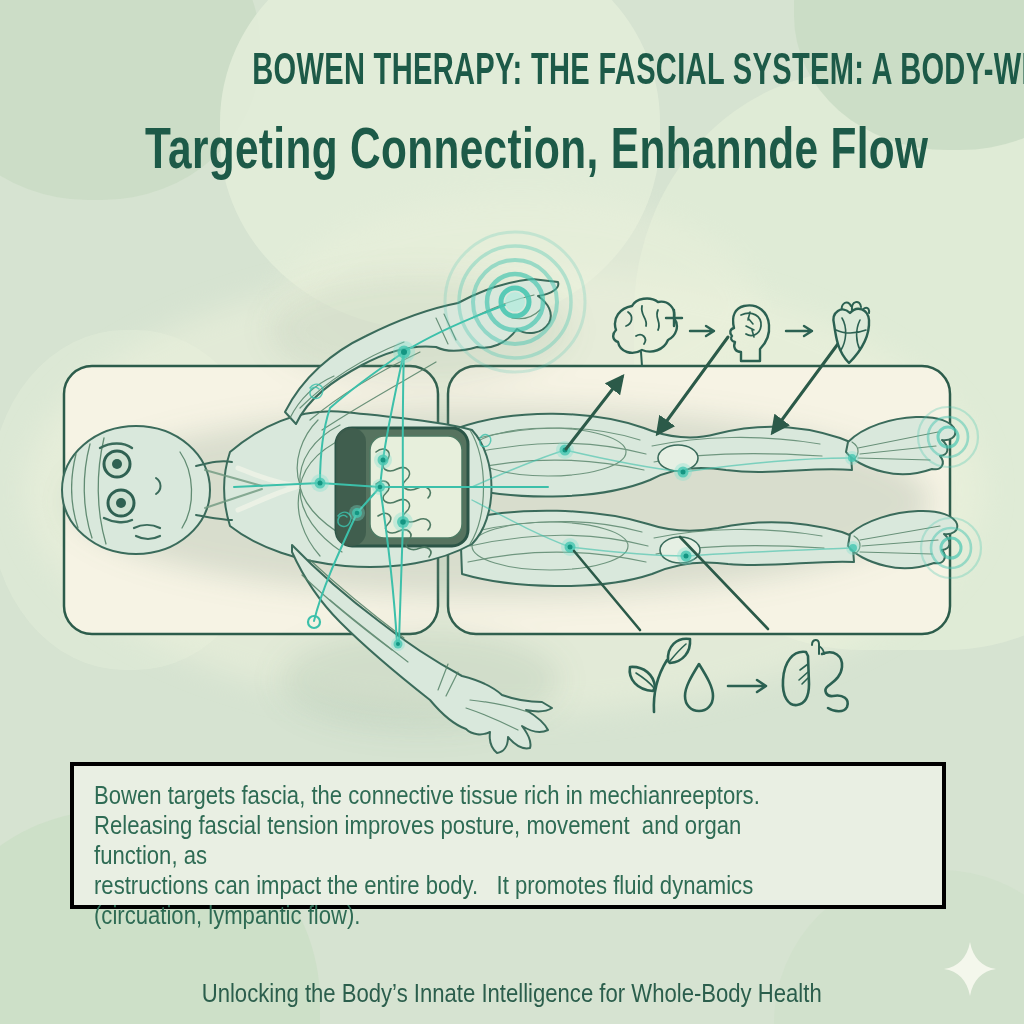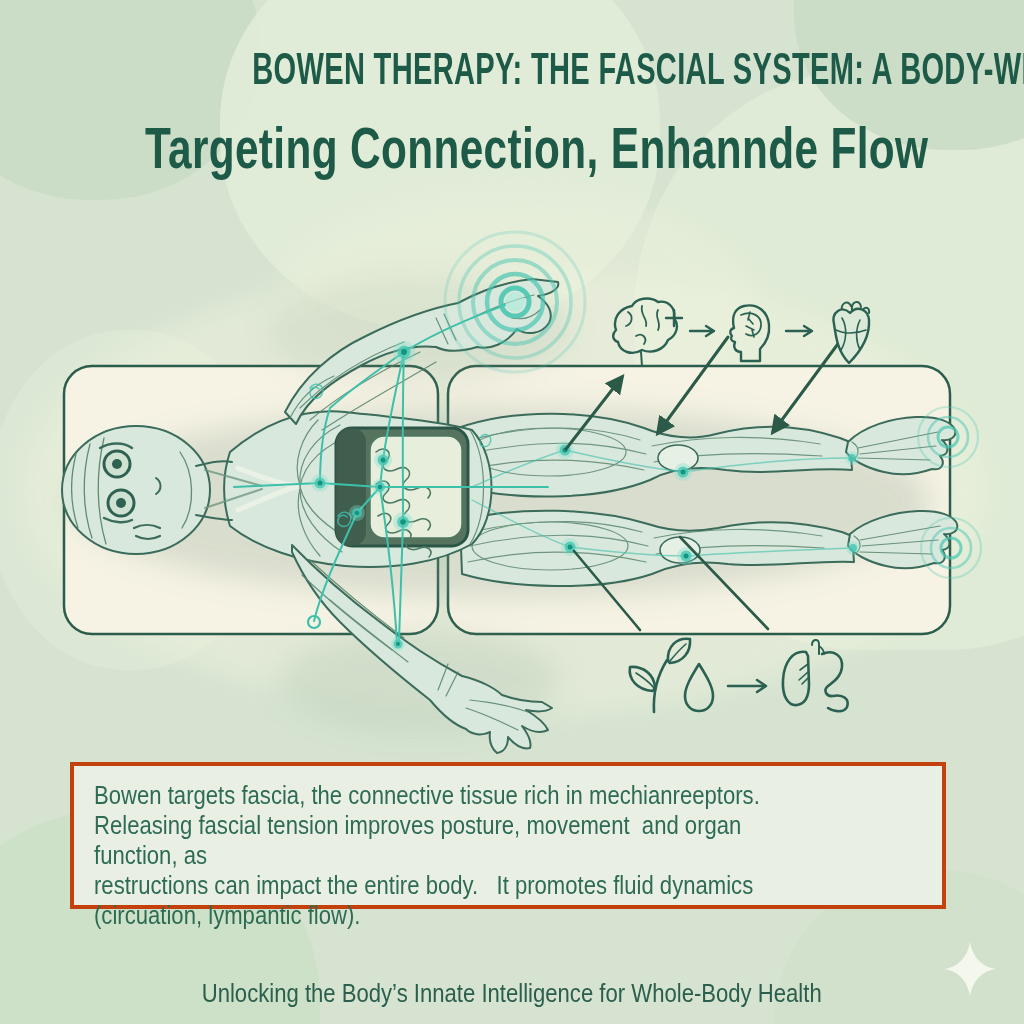--- a/index.html
+++ b/index.html
@@ -25,21 +25,21 @@
   .subtitle-wrap{position:absolute;top:114px;left:0;width:100%;white-space:nowrap;}
   .subtitle-inner{
     display:inline-block;transform:scaleX(.73);transform-origin:50% 50%;
     font-size:58px;font-weight:bold;color:#1d5a48;letter-spacing:.5px;
   }
 
   .illustration{position:absolute;left:0;top:0;width:1024px;height:1024px;}
 
   .info-box{
     position:absolute;left:70px;top:762px;width:876px;height:147px;
-    background:#e9efe3;border:4px solid #c2410c;box-sizing:border-box;
+    background:#e9efe3;border:4px solid #000000;box-sizing:border-box;
     padding:14px 18px 0 20px;
   }
   .info-line{
     white-space:pre-wrap;font-size:26px;line-height:30px;color:#2e6b54;
     transform:scaleX(.85);transform-origin:0 50%;
   }
   .footer-wrap{position:absolute;top:978px;left:0;width:100%;text-align:center;white-space:nowrap;}
   .footer-inner{
     display:inline-block;transform:scaleX(.85);transform-origin:50% 50%;
     font-size:26px;font-weight:500;color:#2b5e4c;

